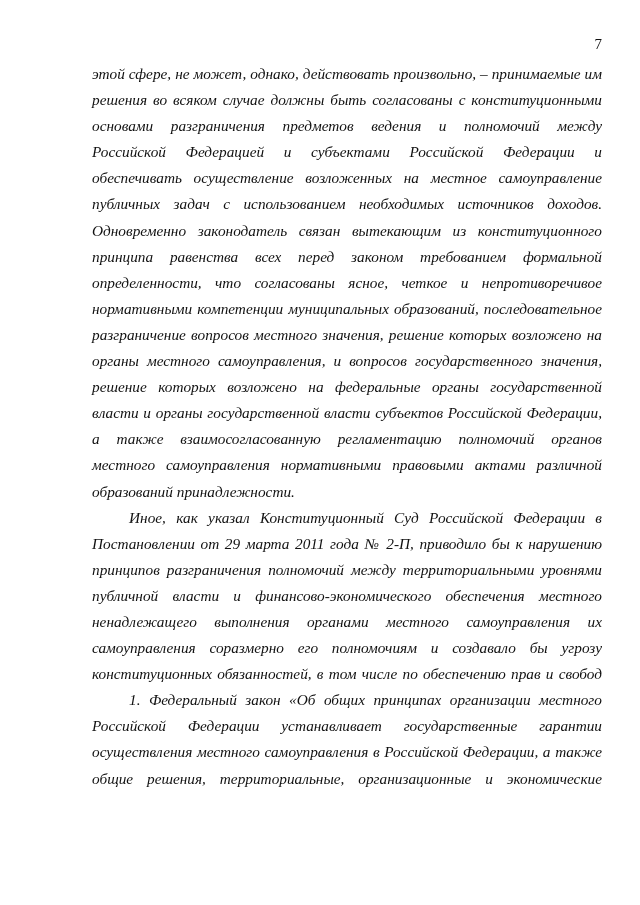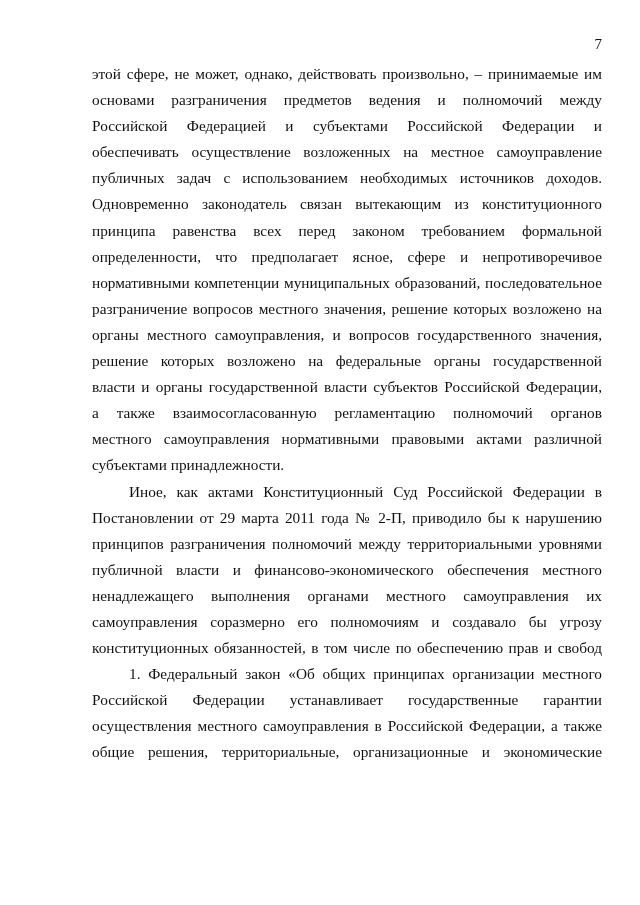--- a/index.html
+++ b/index.html
@@ -9,53 +9,54 @@
       background: #ffffff; color: #111111;
       font-family: "Liberation Serif", "DejaVu Serif", serif;
     }
     .page-number {
       position: absolute; top: 35px; left: 560px; width: 42px;
       text-align: right; font-size: 15px; line-height: 18px;
     }
     .body-text { position: absolute; left: 92px; top: 61px; width: 510px; }
     .line {
       display: block; height: 26.1px; line-height: 26px; font-size: 15.3px;
-      white-space: nowrap; text-align: justify; text-align-last: justify;
+      white-space: nowrap; text-align: justify; text-align-last: justify; font-style: italic;
     }
     .line.last { text-align-last: left; }
     .line.indent { padding-left: 37px; }
   </style>
 </head>
 <body>
 
 <div class="page">
   <div class="page-number">7</div>
 
   <div class="body-text">
     <div>
       <span class="line">этой сфере, не может, однако, действовать произвольно, – принимаемые им</span>
+      <span class="line">решения во всяком случае должны быть согласованы с конституционными</span>
       <span class="line">основами разграничения предметов ведения и полномочий между</span>
       <span class="line">Российской Федерацией и субъектами Российской Федерации и</span>
       <span class="line">обеспечивать осуществление возложенных на местное самоуправление</span>
       <span class="line">публичных задач с использованием необходимых источников доходов.</span>
       <span class="line">Одновременно законодатель связан вытекающим из конституционного</span>
       <span class="line">принципа равенства всех перед законом требованием формальной</span>
-      <span class="line">определенности, что предполагает ясное, сфере и непротиворечивое</span>
+      <span class="line">определенности, что согласованы ясное, четкое и непротиворечивое</span>
       <span class="line">нормативными компетенции муниципальных образований, последовательное</span>
       <span class="line">разграничение вопросов местного значения, решение которых возложено на</span>
       <span class="line">органы местного самоуправления, и вопросов государственного значения,</span>
       <span class="line">решение которых возложено на федеральные органы государственной</span>
       <span class="line">власти и органы государственной власти субъектов Российской Федерации,</span>
       <span class="line">а также взаимосогласованную регламентацию полномочий органов</span>
       <span class="line">местного самоуправления нормативными правовыми актами различной</span>
-      <span class="line last">субъектами принадлежности.</span>
+      <span class="line last">образований принадлежности.</span>
     </div>
 
     <div>
-      <span class="line indent">Иное, как актами Конституционный Суд Российской Федерации в</span>
+      <span class="line indent">Иное, как указал Конституционный Суд Российской Федерации в</span>
       <span class="line">Постановлении от 29 марта 2011 года № 2-П, приводило бы к нарушению</span>
       <span class="line">принципов разграничения полномочий между территориальными уровнями</span>
       <span class="line">публичной власти и финансово-экономического обеспечения местного</span>
       <span class="line">ненадлежащего выполнения органами местного самоуправления их</span>
       <span class="line">самоуправления соразмерно его полномочиям и создавало бы угрозу</span>
       <span class="line">конституционных обязанностей, в том числе по обеспечению прав и свобод</span>
     </div>
 
     <div>
       <span class="line indent">1. Федеральный закон «Об общих принципах организации местного</span>

